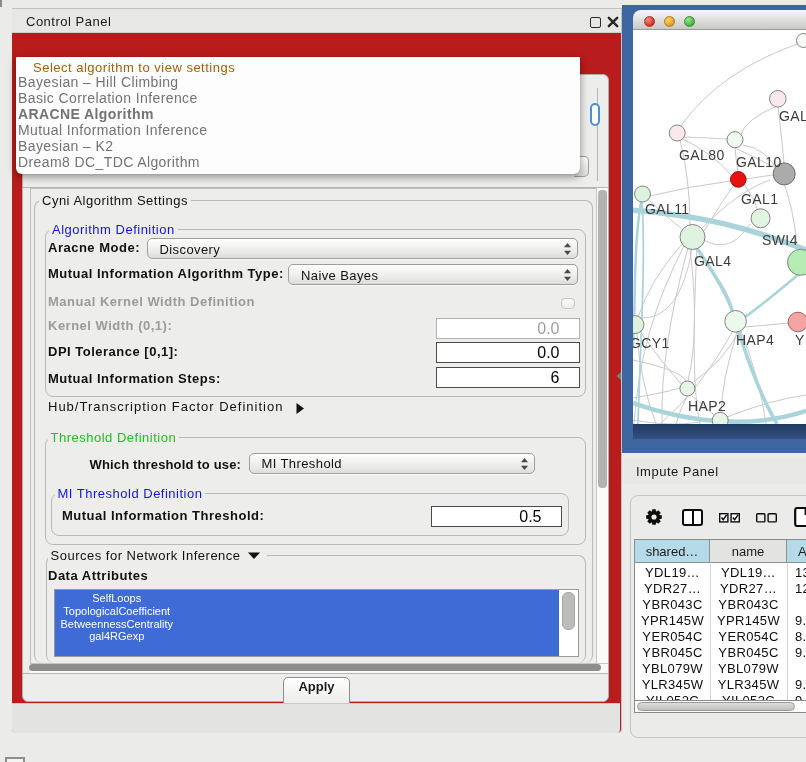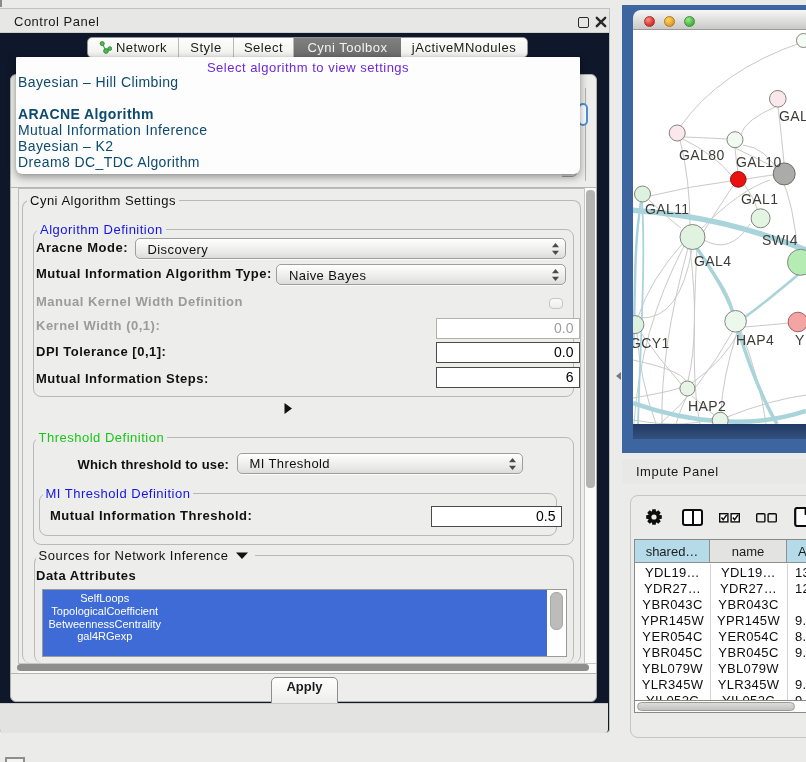--- a/index.html
+++ b/index.html
@@ -1,57 +1,57 @@
 <!DOCTYPE html>
 <html><head>
 <meta charset="utf-8">
 <style>
 *{margin:0;padding:0;box-sizing:border-box;}
 html,body{width:806px;height:762px;overflow:hidden;}
 body{font-family:"Liberation Sans",sans-serif;background:#ebebe9;position:relative;}
 .abs{position:absolute;}
 #screen{position:absolute;left:0;top:0;width:806px;height:762px;background:#ebebe9;}
 
-#cpwin{left:0;top:8px;width:610px;height:725px;background:#0f172a;border:1px solid #c2c2c0;border-left:none;border-radius:0 0 4px 4px;}
+#cpwin{left:12px;top:8px;width:610px;height:725px;background:#b91c1c;border:1px solid #c2c2c0;border-left:none;border-radius:0 0 4px 4px;}
 #cptitle{left:0;top:0;width:100%;height:24px;background:#e7e7e5;border-bottom:1px solid #cfcfcd;}
 #cptitle span{position:absolute;left:14px;top:5px;font-size:13px;color:#1a1a1a;letter-spacing:.5px;}
 .tbtn-sq{left:577.5px;top:7.5px;width:11px;height:11px;border:1.8px solid #2a2a2a;border-radius:2px;}
 
 .tabbar{left:87px;top:28px;height:21px;display:flex;border:1px solid #949492;border-radius:5px;overflow:hidden;background:linear-gradient(#fdfdfd,#f0f0ee);}
 .tab{height:100%;display:flex;align-items:center;justify-content:center;font-size:13px;color:#1c1c1c;border-right:1px solid #b8b8b6;letter-spacing:.5px;}
 .tab:last-child{border-right:none;}
 .tab.sel{background:linear-gradient(#808080,#6c6c6c);color:#f2f2f2;border-right:none;}
 
 #outpan{left:10px;top:65px;width:587px;height:628px;border:1px solid #aeaeac;border-radius:6px;background:#ededeb;}
 
 .grp{position:absolute;border:1px solid #b9b9b7;border-radius:8px;}
 .grp>span{position:absolute;top:-8px;font-size:13px;background:#ededeb;padding:0 3px;white-space:nowrap;letter-spacing:.5px;}
 .lbl{position:absolute;font-size:13px;color:#111;white-space:nowrap;letter-spacing:.5px;}
 .b{font-weight:bold;}
 .gray{color:#9b9b9b;}
 
 .combo{position:absolute;height:21px;border:1px solid #9e9e9c;border-radius:5px;background:linear-gradient(#ffffff,#e9e9e7 70%,#dcdcda);box-shadow:0 1px 0 rgba(255,255,255,.7);}
 .combo span{position:absolute;left:12px;top:2.5px;font-size:13px;color:#111;letter-spacing:.4px;}
 .combo svg{position:absolute;right:5px;top:3px;}
-.fld{position:absolute;height:21px;background:#fff;font-size:14px;text-align:right;line-height:19px;padding-right:5px;margin-left:12px;}
+.fld{position:absolute;height:21px;background:#fff;font-size:16px;text-align:right;line-height:19px;padding-right:19px;}
 .fld.en{border:1.5px solid #4a4a4a;color:#000;}
 .fld.dis{border:1px solid #b2b2b0;color:#9e9e9e;}
 
 .sbtrack{position:absolute;background:#fafaf8;}
 .sbthumb{position:absolute;background:#b3b3b1;border-radius:4px;}
 
 .btabbar{left:146px;top:701px;height:19px;display:flex;border:1px solid #969694;border-radius:4px;overflow:hidden;background:linear-gradient(#fcfcfc,#eeeeec);}
 .btab{height:100%;display:flex;align-items:center;justify-content:center;font-size:13px;font-weight:bold;color:#1c1c1c;border-right:1px solid #b0b0ae;}
 .btab:last-child{border-right:none;}
 .btab.sel{background:linear-gradient(#828282,#6e6e6e);color:#f0f0ee;}
 #applybtn{left:271px;top:668px;width:67px;height:36px;border:1px solid #8e8e8c;border-radius:5px;background:linear-gradient(#ffffff,#e6e6e4);font-size:13px;font-weight:bold;color:#1d1d1d;text-align:center;line-height:18px;}
 
 #popup{left:16px;top:57px;width:564px;height:117px;background:#fdfdfd;border-radius:1px 1px 6px 6px;box-shadow:0 3px 9px rgba(0,0,0,.4),0 0 1px rgba(0,0,0,.25);z-index:50;}
-#popup .pt{position:absolute;top:3px;left:10px;width:100%;text-align:center;font-size:13px;color:#6d28d9;letter-spacing:.5px;}
-.pitem{position:absolute;left:2px;font-size:14px;color:#0c4a6e;white-space:nowrap;letter-spacing:.4px;}
+#popup .pt{position:absolute;top:3px;left:17px;width:100%;text-align:left;font-size:13px;color:#a16207;letter-spacing:.5px;}
+.pitem{position:absolute;left:2px;font-size:14px;color:#737373;white-space:nowrap;letter-spacing:.4px;}
 
 #bluewin{left:622px;top:5px;width:184px;height:448px;background:#3d66a1;}
 #nettitle{left:633px;top:10px;width:173px;height:20px;background:linear-gradient(#f7f7f7,#c9c9c7);border-radius:8px 0 0 0;border-bottom:1px solid #9a9a98;}
 .light{position:absolute;top:6px;width:11px;height:11px;border-radius:50%;}
 #netwhite{left:633px;top:30px;width:173px;height:394px;background:#ffffff;}
 #tpbar{left:622px;top:459px;width:184px;height:25px;background:#e8e8e6;}
 #tpbar span{position:absolute;left:14px;top:5px;font-size:13px;color:#1a1a1a;letter-spacing:.5px;}
 #tablewin{left:630px;top:495px;width:185px;height:243px;background:#ebebe9;border:1px solid #c5c5c3;border-radius:8px;}
 #tbl{position:absolute;left:3px;top:43px;width:182px;height:174px;border:1px solid #8a8a88;border-right:none;background:#fff;overflow:hidden;}
 .hcell{position:absolute;top:0;height:23px;border-right:1px solid #8f8f8d;border-bottom:1px solid #8f8f8d;font-size:13px;color:#1c1c1c;text-align:center;line-height:23px;}
@@ -65,34 +65,20 @@
 
 <div id="cpwin" class="abs">
   <div id="cptitle" class="abs">
         <span>Control Panel</span>
       </div>
   <div class="abs tbtn-sq"></div>
   <svg class="abs" style="left:595px;top:7px" width="12" height="12" viewBox="0 0 12 12">
         <path d="M1.8 1.8 L10.2 10.2 M10.2 1.8 L1.8 10.2" stroke="#282828" stroke-width="2.4" stroke-linecap="round"></path>
       </svg>
 
-  <div class="tabbar abs">
-    <div class="tab" style="width:91px;">
-      <svg width="13" height="13" viewBox="0 0 13 13" style="margin-right:4px;">
-            <path d="M3.5 3 L7 10 M7 10 L10.5 8" stroke="#3fae46" stroke-width="1.2" fill="none"></path>
-            <circle cx="3.2" cy="2.6" r="2.1" fill="#4db854" stroke="#2c8432" stroke-width=".8"></circle>
-            <circle cx="7" cy="10" r="2.4" fill="#4db854" stroke="#2c8432" stroke-width=".8"></circle>
-            <circle cx="10.8" cy="7.6" r="1.9" fill="#4db854" stroke="#2c8432" stroke-width=".8"></circle>
-          </svg>
-      Network</div>
-    <div class="tab" style="width:55px;">Style</div>
-    <div class="tab" style="width:60px;">Select</div>
-    <div class="tab sel" style="width:107px;">Cyni Toolbox</div>
-    <div class="tab" style="width:126px;">jActiveMNodules</div>
-  </div>
 
   <div id="outpan" class="abs">
 
     <div class="abs" style="left:574px;top:13px;width:1px;height:93px;background:#b5b5b3;"></div>
     <div class="abs" style="left:567px;top:27.5px;width:10px;height:23px;border:2.5px solid #4d90d4;border-radius:6px;background:#fff;"></div>
     <div class="abs" style="left:551px;top:81px;width:15px;height:21px;border:1px solid #9e9e9c;border-radius:0 5px 5px 0;border-left:none;background:linear-gradient(#ffffff,#dcdcda);"></div>
     <div class="abs" style="left:0;top:112px;width:585px;height:1px;background:#b5b5b3;"></div>
 
     <div class="abs" style="left:6.5px;top:113px;width:578px;height:485px;border:1px solid #bcbcba;border-right:none;border-bottom:none;"></div>
 
@@ -121,20 +107,21 @@
         </div>
     <div class="lbl b gray" style="left:25px;top:218.5px;">Manual Kernel Width Definition</div>
     <div class="abs" style="left:538px;top:223px;width:14px;height:11px;border:1px solid #c6c6c4;border-radius:4px;background:linear-gradient(#fbfbfb,#ededeb);"></div>
     <div class="lbl b gray" style="left:25px;top:242.5px;">Kernel Width (0,1):</div>
     <div class="fld dis abs" style="left:413px;top:242.5px;width:143.5px;">0.0</div>
     <div class="lbl b" style="left:25px;top:269px;">DPI Tolerance [0,1]:</div>
     <div class="fld en abs" style="left:413px;top:267px;width:143.5px;">0.0</div>
     <div class="lbl b" style="left:25px;top:296px;">Mutual Information Steps:</div>
     <div class="fld en abs" style="left:413px;top:292px;width:143.5px;">6</div>
 
+    <div class="lbl" style="left:25px;top:323.5px;letter-spacing:1px;">Hub/Transcription Factor Definition</div>
     <svg class="abs" style="left:272px;top:326.5px;" width="10" height="13" viewBox="0 0 10 13">
           <path d="M1.5 1 L9 6.5 L1.5 12 Z" fill="#111"></path>
         </svg>
 
     <div class="grp" style="left:22px;top:361.5px;width:541px;height:108px;">
       <span style="left:1.5px;color:#17c617;">Threshold Definition</span>
     </div>
     <div class="lbl b" style="right:367px;top:381.5px;letter-spacing:.15px;">Which threshold to use:</div>
     <div class="combo" style="left:225.5px;top:377.5px;width:286.5px;">
           <span>MI Threshold</span>
@@ -178,20 +165,21 @@
 
 <svg class="abs" style="left:616px;top:372px;" width="6" height="8" viewBox="0 0 6 8">
       <path d="M5 0 L5 8 L0 4 Z" fill="#7a7a78"></path>
     </svg>
 
 <div class="abs" style="left:5px;top:757px;width:20px;height:10px;border:2px solid #8e8e8c;background:#f4f4f2;"></div>
 
 <div id="popup" class="abs">
   <div class="pt">Select algorithm to view settings</div>
   <div class="pitem" style="top:16.5px;">Bayesian – Hill Climbing</div>
+  <div class="pitem" style="top:32.5px;">Basic Correlation Inference</div>
   <div class="pitem b" style="top:48.5px;">ARACNE Algorithm</div>
   <div class="pitem" style="top:64.5px;">Mutual Information Inference</div>
   <div class="pitem" style="top:80.5px;">Bayesian – K2</div>
   <div class="pitem" style="top:96.5px;">Dream8 DC_TDC Algorithm</div>
 </div>
 
 <div id="bluewin" class="abs"></div>
 <div class="abs" style="left:633px;top:424px;width:173px;height:15px;background:linear-gradient(#1f3a62,#34517e);"></div>
 <div id="nettitle" class="abs">
   <div class="light" style="left:11px;background:radial-gradient(circle at 35% 30%,#f7938b,#dd3a30 60%,#b21a14);border:.5px solid #a53530;"></div>

